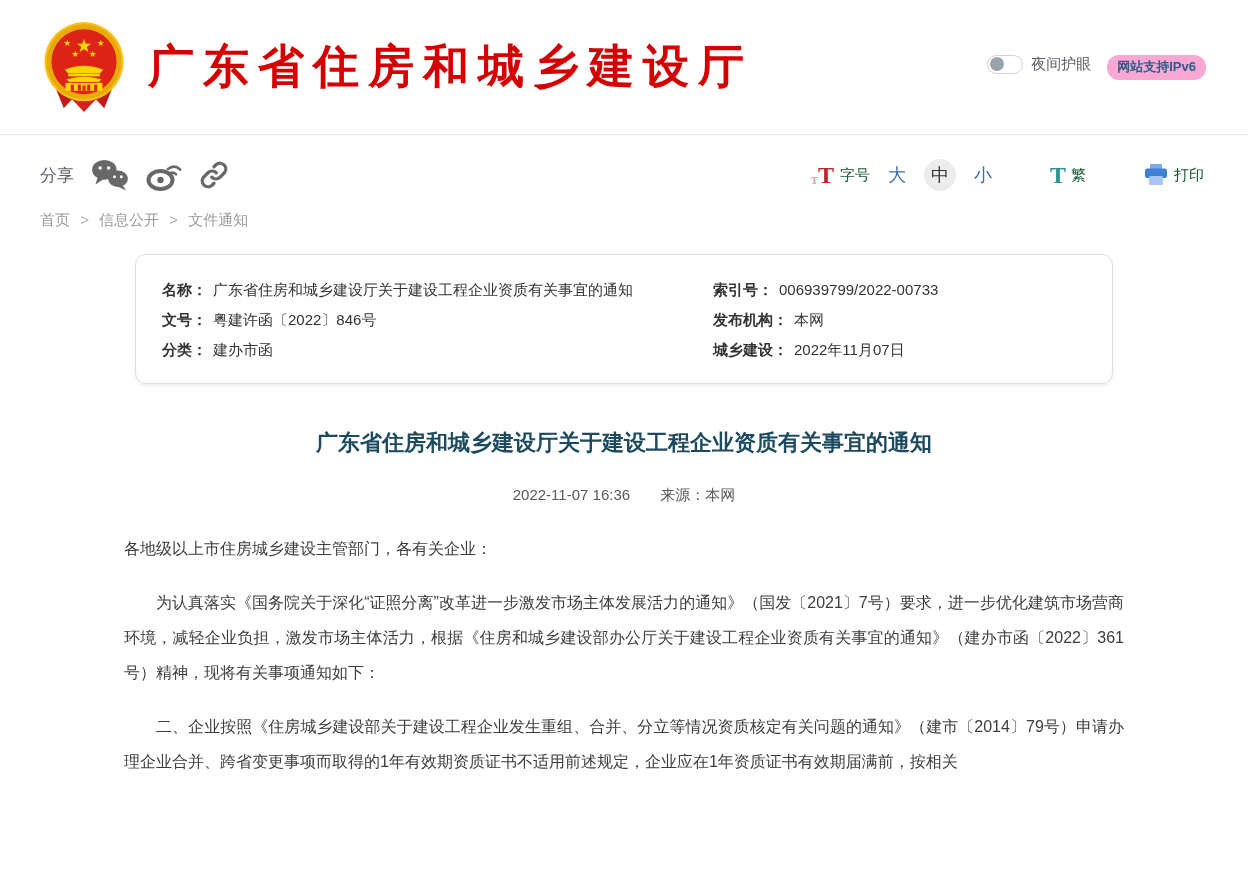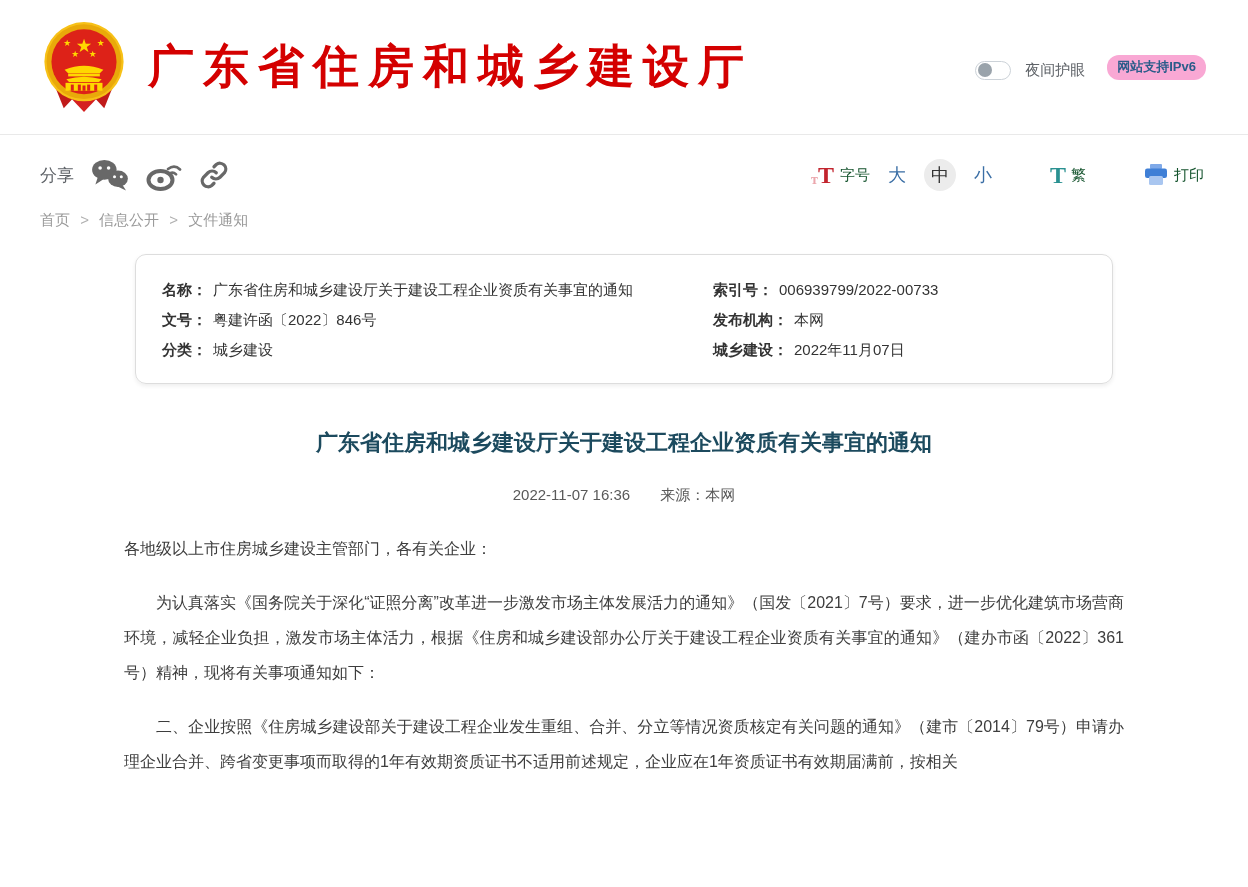--- a/index.html
+++ b/index.html
@@ -5,21 +5,21 @@
   * { margin:0; padding:0; box-sizing:border-box; }
   html,body { width:1248px; height:887px; overflow:hidden; background:#fff;
     font-family:"Liberation Sans","DejaVu Sans",sans-serif; }
 
   
   .site-header { height:135px; display:flex; align-items:center;
     padding:0 42px 0 40px; border-bottom:1px solid #e9e9e9; background:#fff; }
   .logo { width:88px; height:94px; flex:0 0 auto; }
   .site-title { margin-left:20px; font-family:"Liberation Serif","DejaVu Serif",serif;
     font-size:46px; font-weight:bold; color:#d40000; letter-spacing:9px; white-space:nowrap; }
-  .header-right { margin-left:auto; display:flex; align-items:flex-end; gap:14px; }
+  .header-right { margin-left:auto; display:flex; align-items:flex-start; gap:8px; }
   .toggle { width:36px; height:19px; border:1.5px solid #ccd2d8; border-radius:11px;
     background:#fff; position:relative; cursor:pointer; flex:0 0 auto; }
   .toggle-knob { width:14px; height:14px; border-radius:50%; background:#9aa3ab;
     position:absolute; left:2px; top:1.2px; }
   .night-label { font-size:15px; color:#5f6368; }
   .ipv6-badge { margin-left:8px; background:#f9a8d4; color:#2b5c8a; font-size:13px;
     font-weight:bold; padding:3px 10px 4px; border-radius:12px; white-space:nowrap; }
 
   
   .toolbar { display:flex; align-items:center; justify-content:space-between;
@@ -178,21 +178,21 @@
     <div class="doc-row">
       <span class="doc-label">名称：</span>
       <span class="doc-value">广东省住房和城乡建设厅关于建设工程企业资质有关事宜的通知</span>
     </div>
     <div class="doc-row">
       <span class="doc-label">文号：</span>
       <span class="doc-value">粤建许函〔2022〕846号</span>
     </div>
     <div class="doc-row">
       <span class="doc-label">分类：</span>
-      <span class="doc-value">城乡建设</span>
+      <span class="doc-value">建办市函</span>
     </div>
   </div>
   <div class="doc-col-right">
     <div class="doc-row">
       <span class="doc-label">索引号：</span>
       <span class="doc-value">006939799/2022-00733</span>
     </div>
     <div class="doc-row">
       <span class="doc-label">发布机构：</span>
       <span class="doc-value">本网</span>

